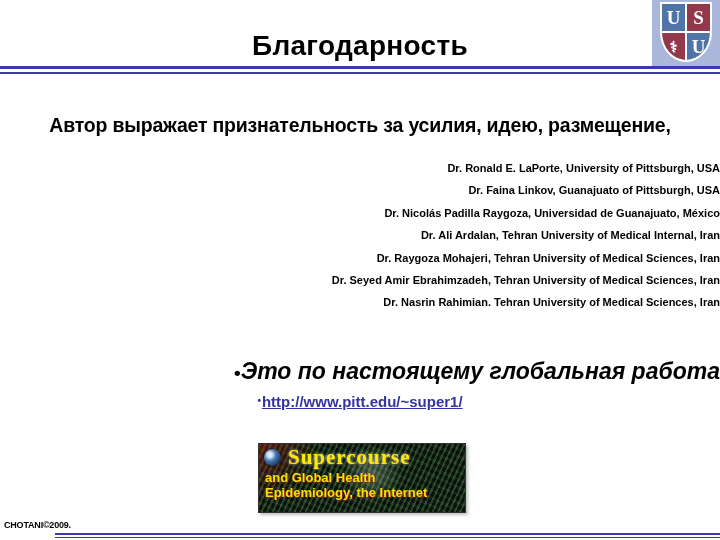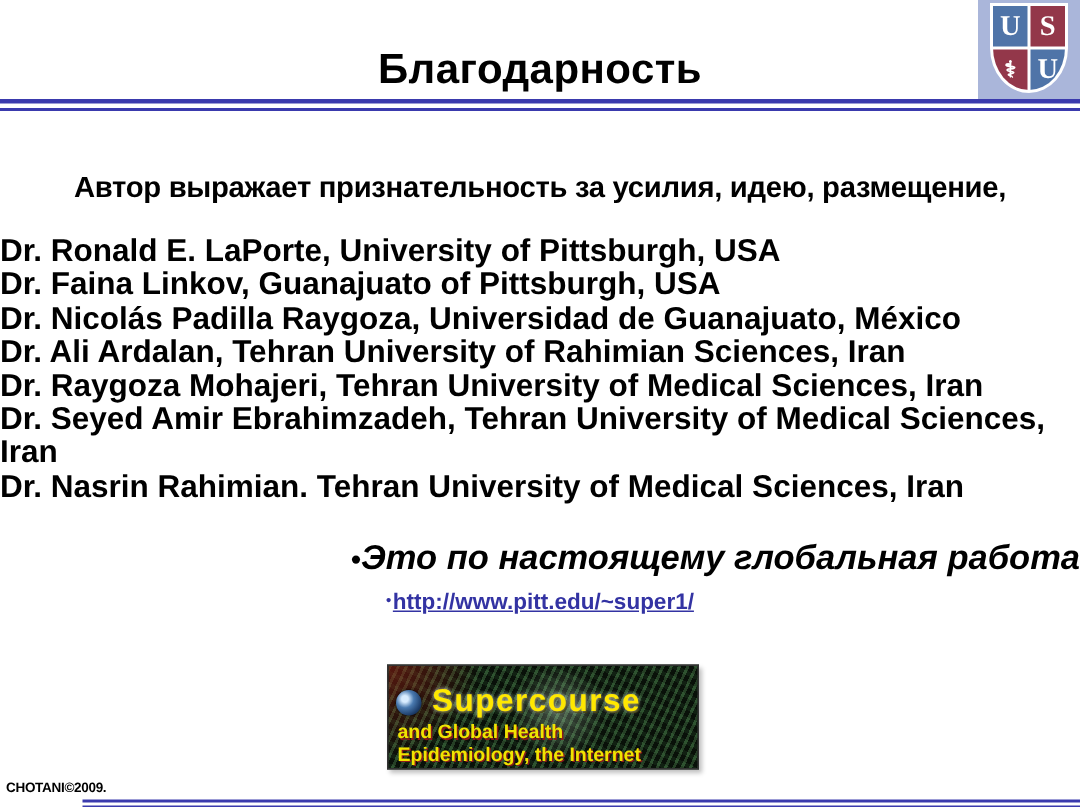--- a/index.html
+++ b/index.html
@@ -43,21 +43,21 @@
   .intro {
     position:absolute; top:88px; left:0; right:0;
     text-align:center; font-size:19.5px; font-weight:bold; line-height:23px;
     letter-spacing:-0.2px;
     margin-top:26px;
   }
 
   
   .acks {
     position:absolute; top:157px; left:0; right:0;
-    text-align:left; font-size:21px; font-weight:bold; line-height:22.4px;
+    text-align:right; font-size:11px; font-weight:bold; line-height:22.4px;
   }
 
   
   .statement {
     position:absolute; top:358px; left:0; right:0;
     text-align:right; font-size:23px; font-weight:bold; font-style:italic;
   }
   .statement .bullet { font-style:normal; font-size:19px; }
 
   
@@ -74,21 +74,21 @@
     box-sizing:border-box; border:1px solid #333;
     box-shadow:2px 2px 3px rgba(0,0,0,0.25);
     background-color:#101a10;
     background-image:
       radial-gradient(circle at 0% 0%, rgba(150,30,20,0.55), transparent 28%),
       radial-gradient(circle at 55% 45%, rgba(230,255,230,0.28), transparent 26%),
       repeating-linear-gradient(115deg, rgba(70,120,70,0.45) 0 2px, rgba(8,16,8,0.55) 2px 5px),
       repeating-linear-gradient(25deg, rgba(45,90,50,0.40) 0 3px, rgba(4,8,4,0.5) 3px 7px);
     overflow:hidden;
   }
-  .banner-title-row { display:flex; align-items:center; padding:12px 4px 0 5px; }
+  .banner-title-row { display:flex; align-items:center; padding:1px 4px 0 5px;font-family:Liberation Serif, serif; }
   .globe {
     width:17px; height:17px; border-radius:50%; flex:0 0 auto; margin-right:7px;
     background:radial-gradient(circle at 35% 35%, #d8ecff 0 14%, #4a7ab0 38%, #1b3a66 72%, #071a33 100%);
     box-shadow:0 0 2px #000;
   }
   .banner-title {
     color:#ffe800; font-size:21px; font-weight:bold; letter-spacing:1px;
     text-shadow:0 0 3px rgba(255,255,255,0.75), 1px 1px 0 #303000;
     white-space:nowrap;
   }
@@ -125,21 +125,21 @@
   </div>
 
   <div class="intro">
     <div>Автор выражает признательность за усилия, идею, размещение,</div>
   </div>
 
   <div class="acks">
     <div>Dr. Ronald E. LaPorte, University of Pittsburgh, USA</div>
     <div>Dr. Faina Linkov, Guanajuato of Pittsburgh, USA</div>
     <div>Dr. Nicolás Padilla Raygoza, Universidad de Guanajuato, México</div>
-    <div>Dr. Ali Ardalan, Tehran University of Rahimian Sciences, Iran</div>
+    <div>Dr. Ali Ardalan, Tehran University of Medical Internal, Iran</div>
     <div>Dr. Raygoza Mohajeri, Tehran University of Medical Sciences, Iran</div>
     <div>Dr. Seyed Amir Ebrahimzadeh, Tehran University of Medical Sciences, Iran</div>
     <div>Dr. Nasrin Rahimian. Tehran University of Medical Sciences, Iran</div>
   </div>
 
   <div class="statement">
     <span class="bullet">•</span><span>Это по настоящему глобальная работа</span>
   </div>
 
   <div class="linkrow">

